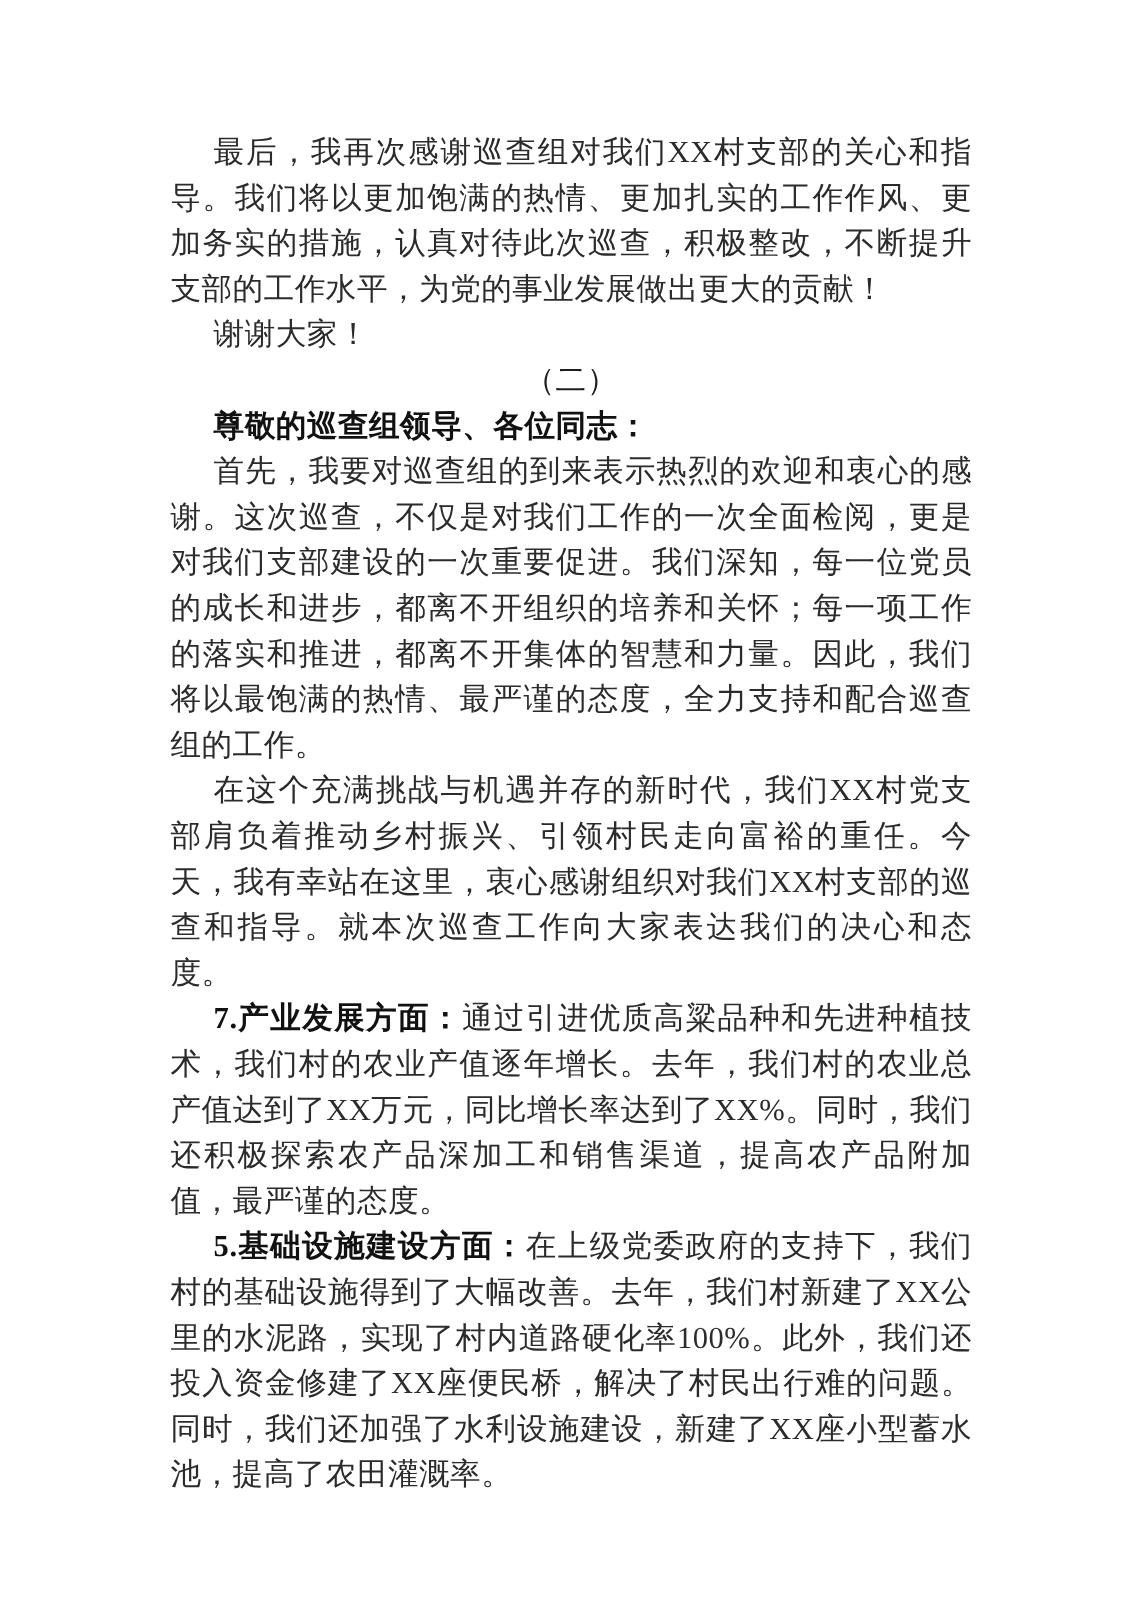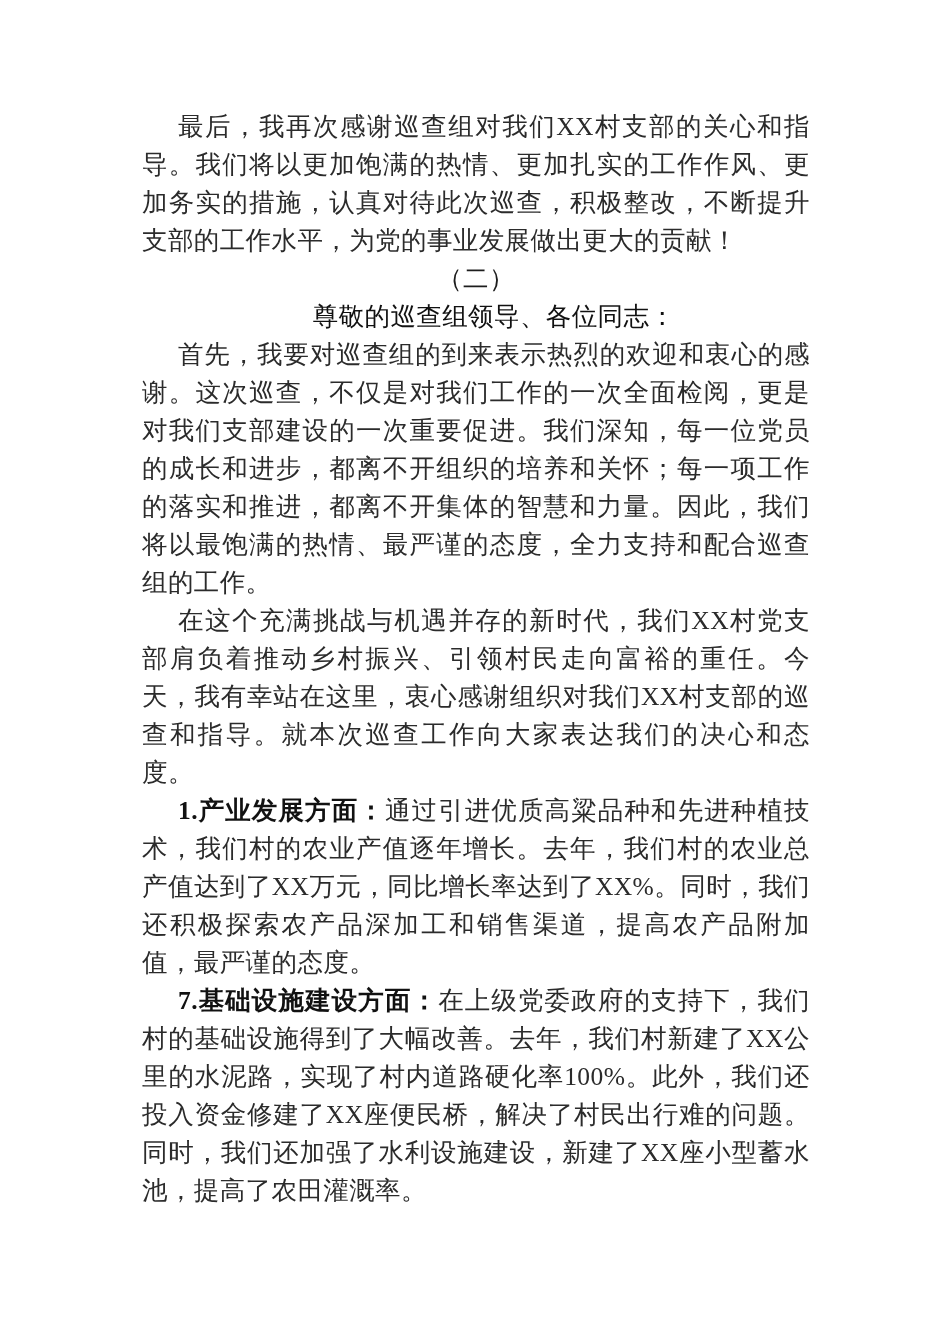--- a/index.html
+++ b/index.html
@@ -43,47 +43,47 @@
     color: #1d1d1d;
     text-align: center;
     text-indent: 0;
     letter-spacing: 0.5px;
   }
   p.bold-line {
     margin: 0;
     font-size: 25.5px;
     line-height: 38px;
     color: #111111;
-    font-weight: normal;
+    font-weight: bold;
     text-indent: 36px;
     letter-spacing: 0.4px;
-    text-align: center;
   }
   .lead {
     font-weight: bold;
     color: #111111;
   }
 </style>
 </head>
 <body>
 
 <div class="page">
   <div class="doc-body">
 
     <p class="para">最后，我再次感谢巡查组对我们XX村支部的关心和指导。我们将以更加饱满的热情、更加扎实的工作作风、更加务实的措施，认真对待此次巡查，积极整改，不断提升支部的工作水平，为党的事业发展做出更大的贡献！</p>
 
+    <p class="para">谢谢大家！</p>
 
     <p class="center-heading">（二）</p>
 
     <p class="bold-line">尊敬的巡查组领导、各位同志：</p>
 
 
     <p class="para">首先，我要对巡查组的到来表示热烈的欢迎和衷心的感谢。这次巡查，不仅是对我们工作的一次全面检阅，更是对我们支部建设的一次重要促进。我们深知，每一位党员的成长和进步，都离不开组织的培养和关怀；每一项工作的落实和推进，都离不开集体的智慧和力量。因此，我们将以最饱满的热情、最严谨的态度，全力支持和配合巡查组的工作。</p>
 
     <p class="para">在这个充满挑战与机遇并存的新时代，我们XX村党支部肩负着推动乡村振兴、引领村民走向富裕的重任。今天，我有幸站在这里，衷心感谢组织对我们XX村支部的巡查和指导。就本次巡查工作向大家表达我们的决心和态度。</p>
 
 
-    <p class="para"><span class="lead">1.产业发展方面：</span><span>通过引进优质高粱品种和先进种植技术，我们村的农业产值逐年增长。去年，我们村的农业总产值达到了XX万元，同比增长率达到了XX%。同时，我们还积极探索农产品深加工和销售渠道，提高农产品附加值，最严谨的态度。</span></p>
+    <p class="para"><span class="lead">7.产业发展方面：</span><span>通过引进优质高粱品种和先进种植技术，我们村的农业产值逐年增长。去年，我们村的农业总产值达到了XX万元，同比增长率达到了XX%。同时，我们还积极探索农产品深加工和销售渠道，提高农产品附加值，最严谨的态度。</span></p>
 
-    <p class="para"><span class="lead">7.基础设施建设方面：</span><span>在上级党委政府的支持下，我们村的基础设施得到了大幅改善。去年，我们村新建了XX公里的水泥路，实现了村内道路硬化率100%。此外，我们还投入资金修建了XX座便民桥，解决了村民出行难的问题。同时，我们还加强了水利设施建设，新建了XX座小型蓄水池，提高了农田灌溉率。</span></p>
+    <p class="para"><span class="lead">5.基础设施建设方面：</span><span>在上级党委政府的支持下，我们村的基础设施得到了大幅改善。去年，我们村新建了XX公里的水泥路，实现了村内道路硬化率100%。此外，我们还投入资金修建了XX座便民桥，解决了村民出行难的问题。同时，我们还加强了水利设施建设，新建了XX座小型蓄水池，提高了农田灌溉率。</span></p>
 
   </div>
 </div>
 
 </body></html>

